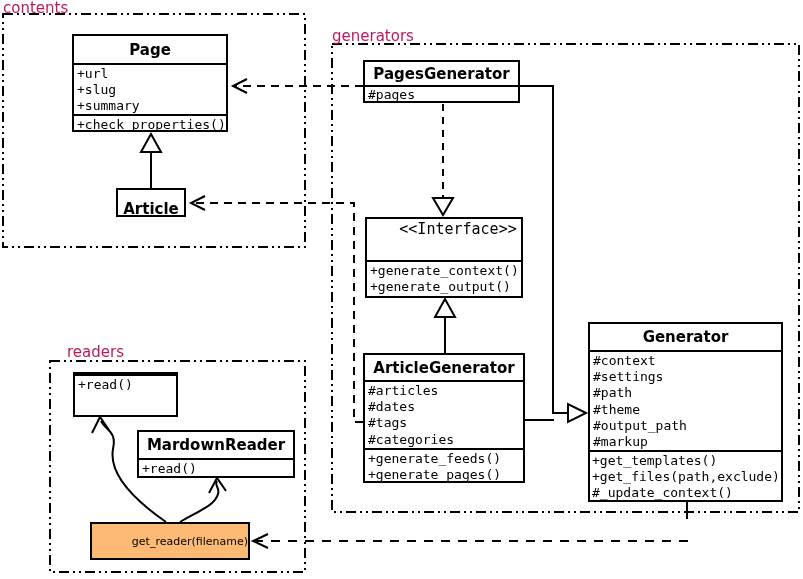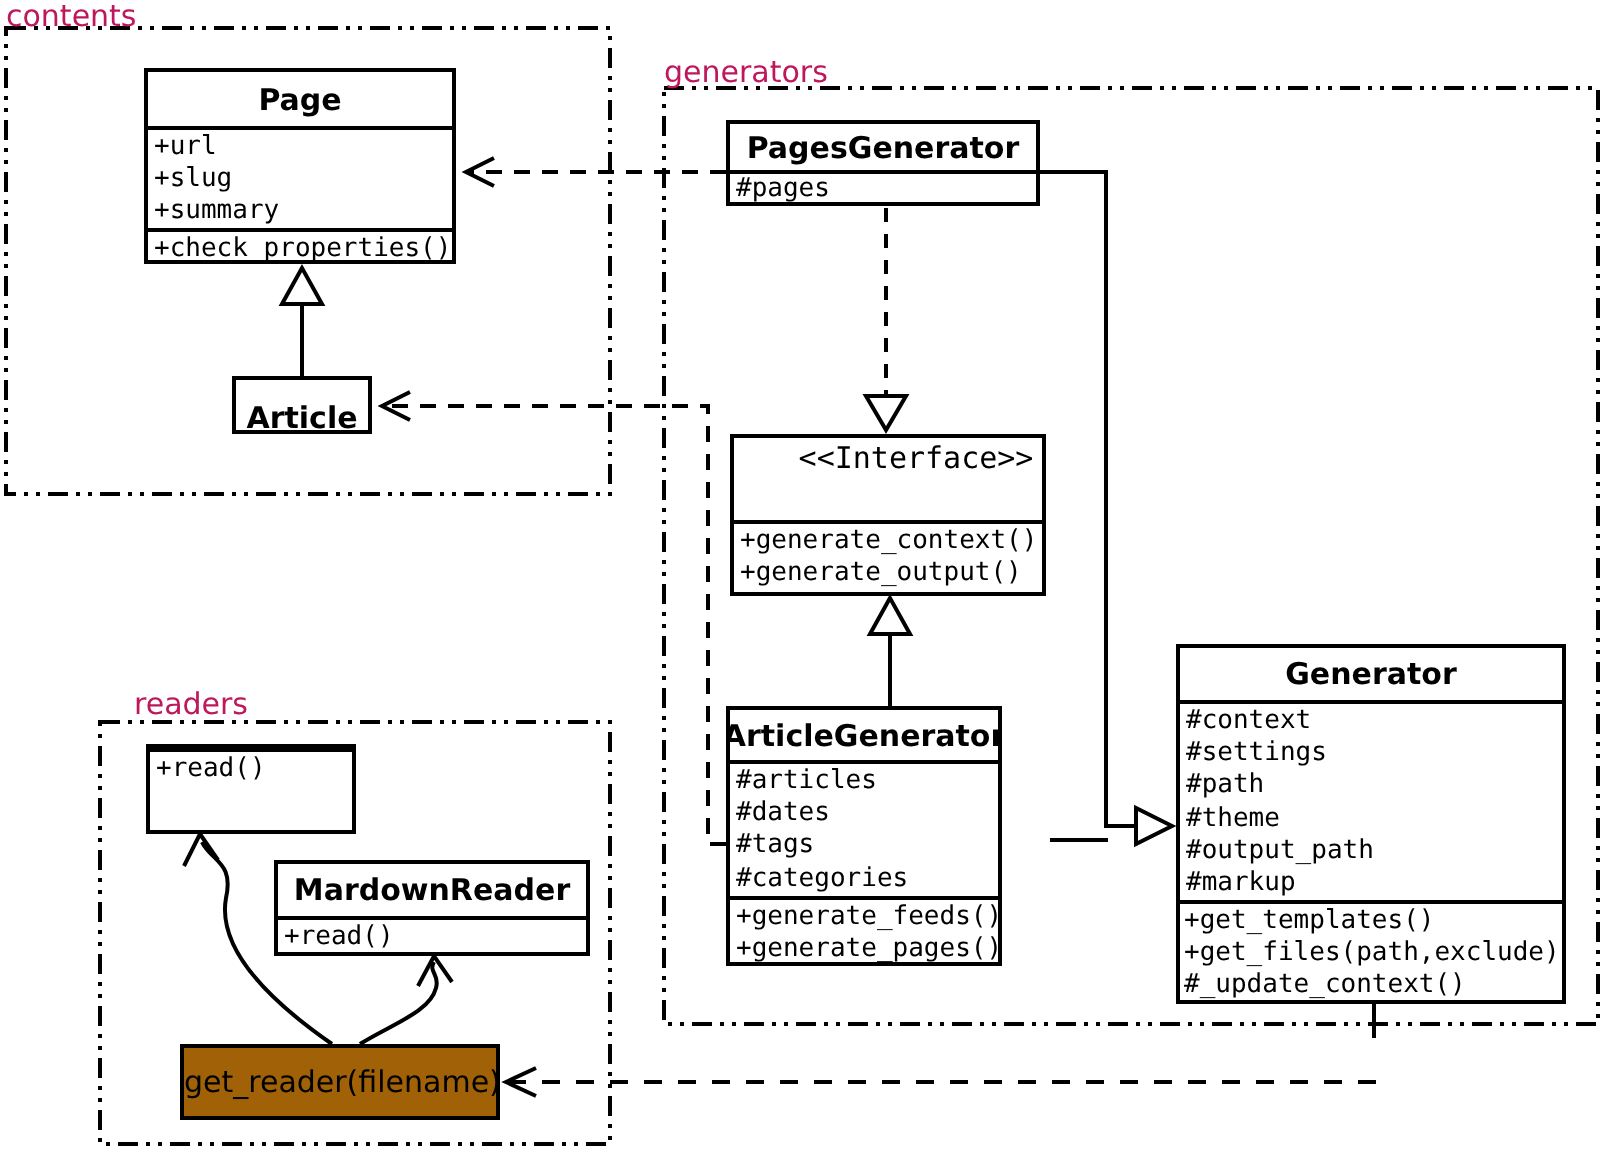--- a/index.html
+++ b/index.html
@@ -9,22 +9,22 @@
   .pkg-label{position:absolute;font-size:15px;line-height:16px;color:#be185d;white-space:nowrap;}
   .uml{position:absolute;background:#fff;border:2px solid #000;box-sizing:border-box;overflow:hidden;}
   .uml-title{font-family:"DejaVu Sans","Liberation Sans",sans-serif;font-weight:bold;font-size:15px;
              display:flex;align-items:center;justify-content:center;box-sizing:border-box;}
   .uml-sec{border-top:2px solid #000;box-sizing:border-box;padding:1px 1px 0 3px;overflow:hidden;
            font-family:"DejaVu Sans Mono","Liberation Mono",monospace;font-size:13px;}
   .uml-row{line-height:16.2px;white-space:pre;}
   .stereo{font-family:"DejaVu Sans Mono","Liberation Mono",monospace;font-weight:normal;
           font-size:15px;line-height:15px;text-align:center;margin-left:28px;}
   .title-line{line-height:20px;}
-  .plainbox{position:absolute;background:#a16207;border:2px solid #000;box-sizing:border-box;
-            display:flex;align-items:center;justify-content:flex-start;font-size:15px;}
+  .plainbox{position:absolute;background:#fdba74;border:2px solid #000;box-sizing:border-box;
+            display:flex;align-items:center;justify-content:flex-end;font-size:11px;}
 </style>
 </head>
 <body>
 
 <div id="stage">
 
   <svg id="connectors" width="803" height="579" viewBox="0 0 803 579">
 
     <rect x="3" y="14" width="302" height="233" fill="none" stroke="#000" stroke-width="2" stroke-dasharray="10 4 2 4 2 4"></rect>
     <rect x="332" y="44" width="467" height="468" fill="none" stroke="#000" stroke-width="2" stroke-dasharray="10 4 2 4 2 4"></rect>
@@ -89,21 +89,21 @@
   <div class="uml" style="left:365px;top:217px;width:158px;height:81px">
     <div style="height:41px;padding-top:3px;box-sizing:border-box">
       <div class="stereo">&lt;&lt;Interface&gt;&gt;</div>
     </div>
     <div class="uml-sec" style="height:38px">
       <div class="uml-row">+generate_context()</div>
       <div class="uml-row">+generate_output()</div>
     </div>
   </div>
 
-  <div class="uml" style="left:363px;top:353px;width:138px;height:130px">
+  <div class="uml" style="left:363px;top:353px;width:162px;height:130px">
     <div class="uml-title" style="height:25px">ArticleGenerator</div>
     <div class="uml-sec" style="height:68px">
       <div class="uml-row">#articles</div>
       <div class="uml-row">#dates</div>
       <div class="uml-row">#tags</div>
       <div class="uml-row">#categories</div>
     </div>
     <div class="uml-sec" style="height:35px">
       <div class="uml-row">+generate_feeds()</div>
       <div class="uml-row">+generate_pages()</div>

